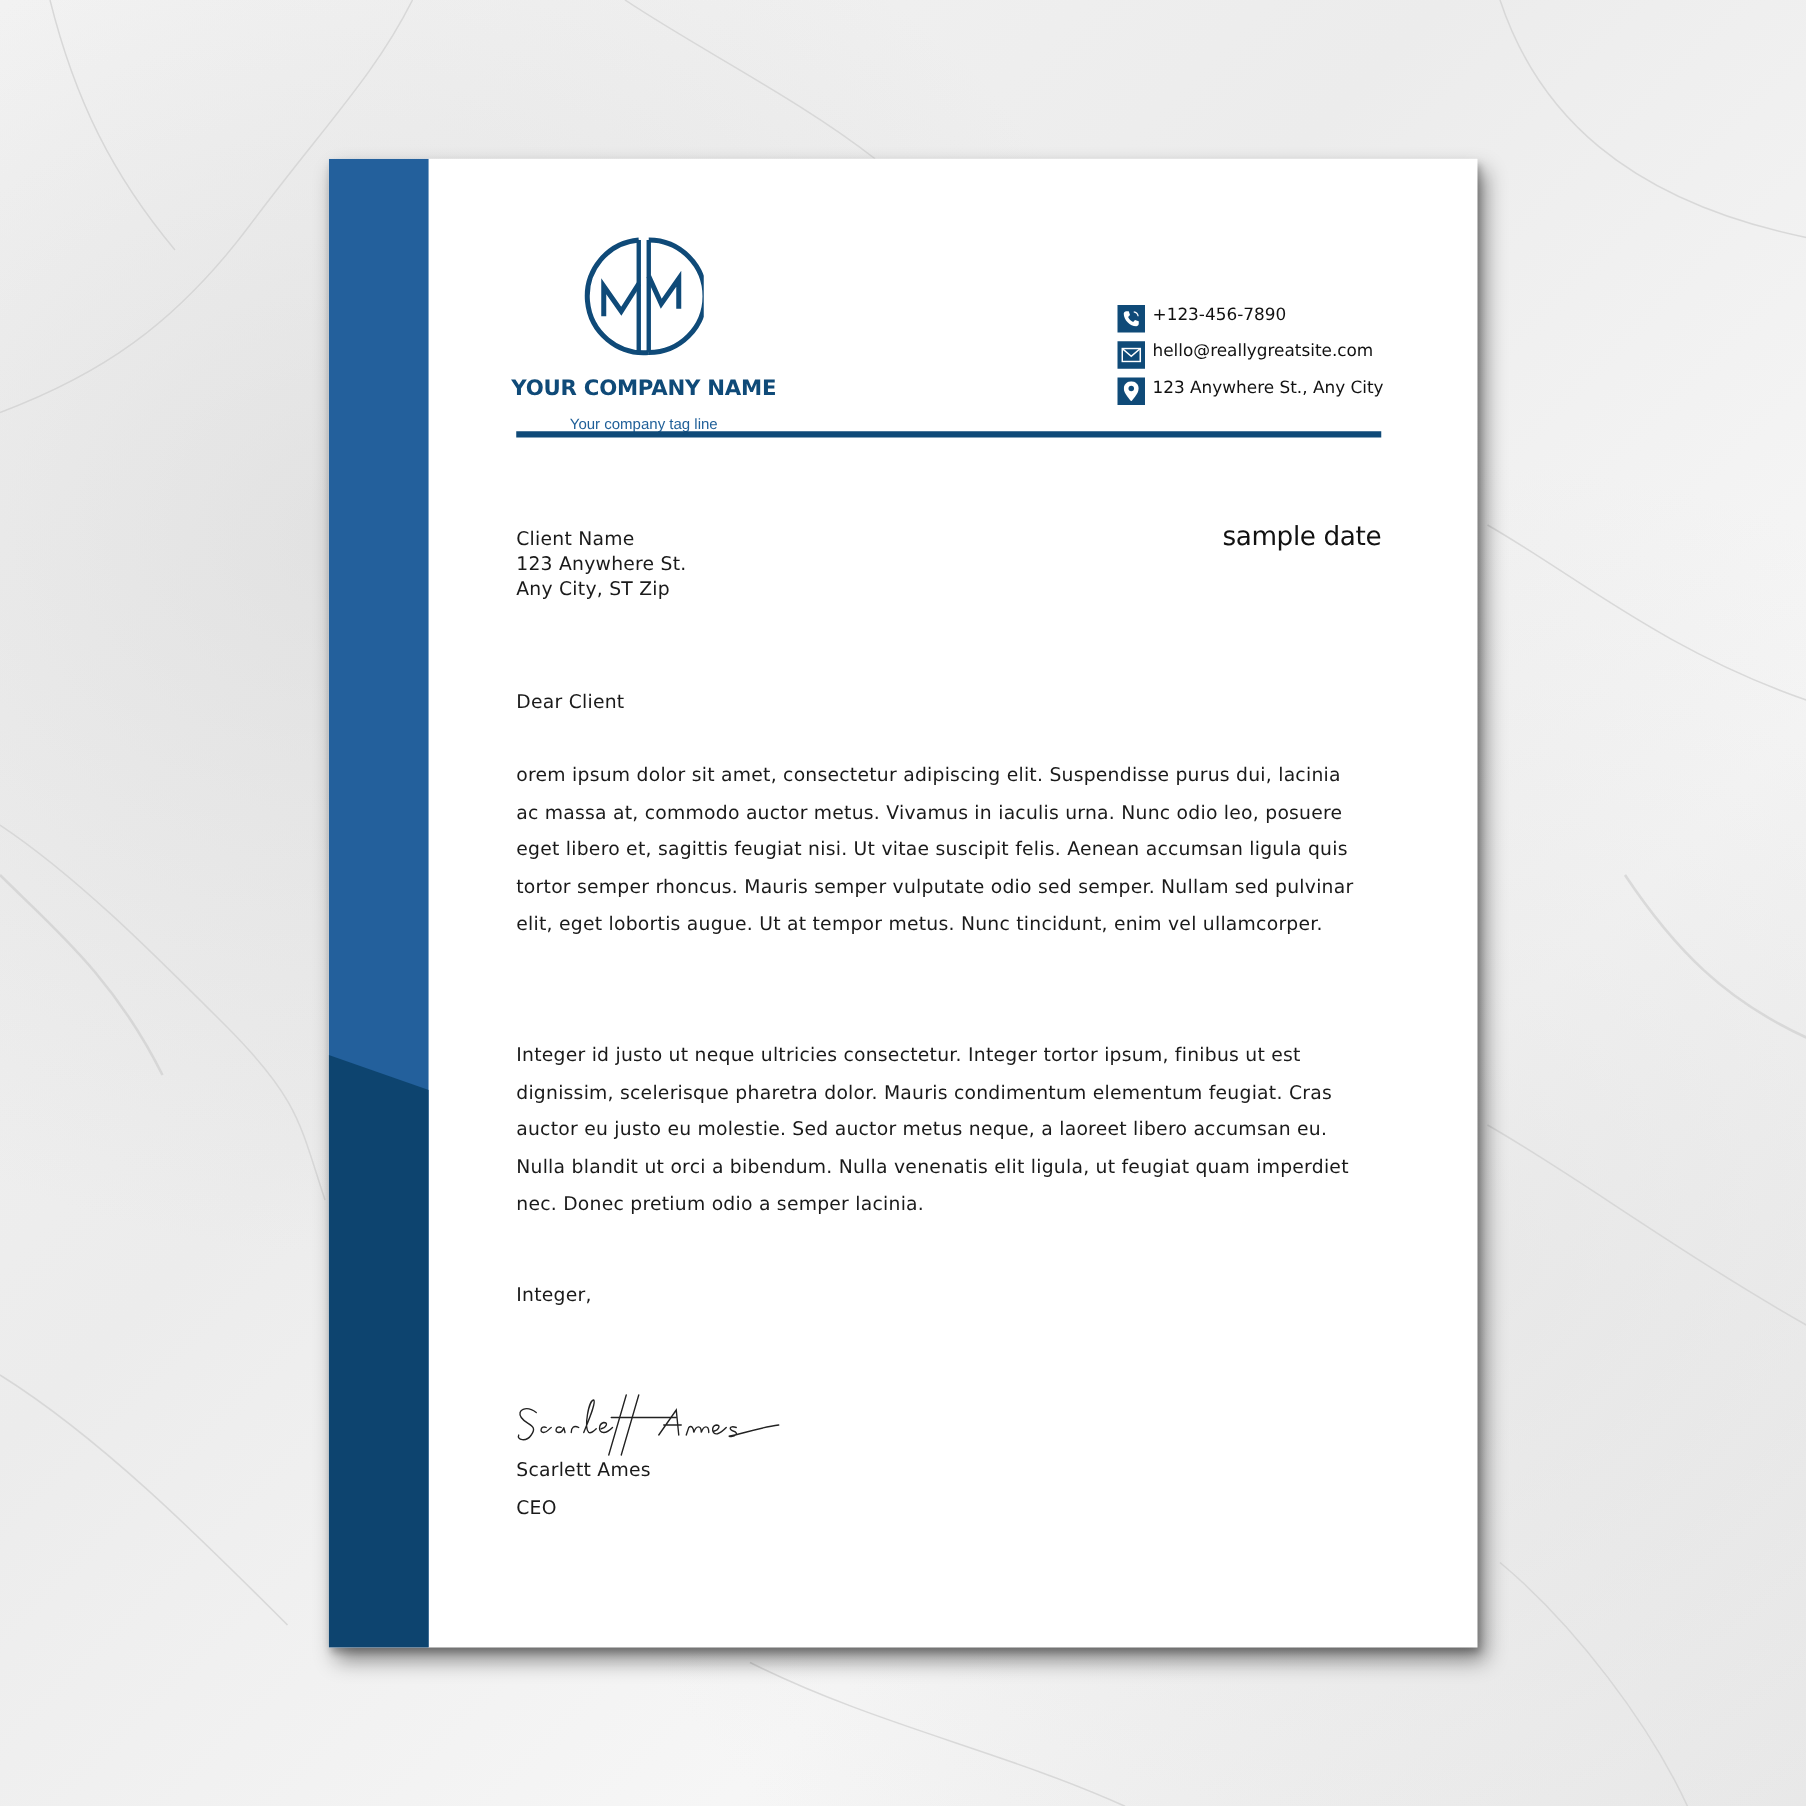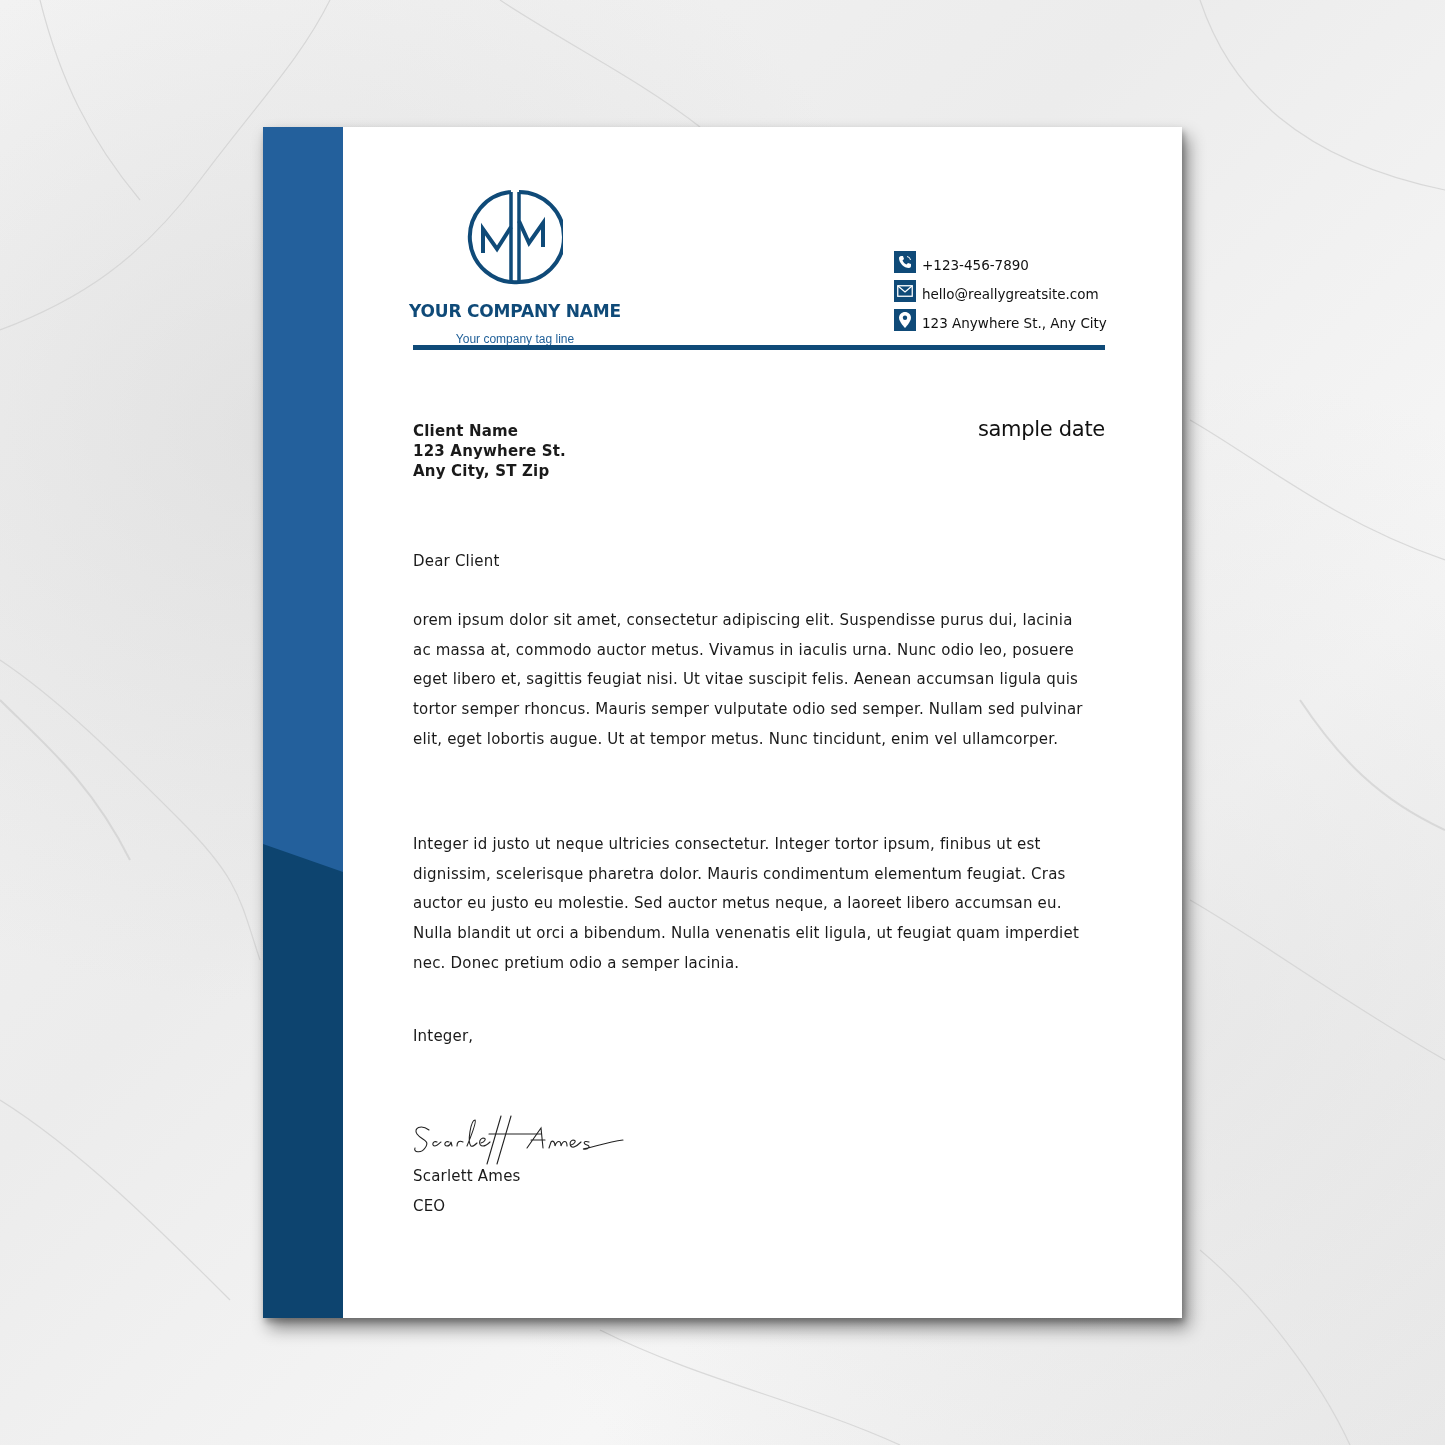--- a/index.html
+++ b/index.html
@@ -19,29 +19,29 @@
   }
   .sidebar { position:absolute; left:0; top:0; width:80px; height:1191px; }
   .logo { position:absolute; left:137px; top:62px; width:230px; text-align:center; }
   .logo-mark { display:block; margin:0 auto; }
   .company-name {
     font-family:"DejaVu Sans", sans-serif; font-weight:bold; color:#0f4a78;
     font-size:17px; letter-spacing:-0.2px; margin-top:16px; white-space:nowrap;
   }
   .tagline { color:#1f5f98; font-size:12px; margin-top:11px; }
   .contacts { position:absolute; left:615px; top:117px; }
-  .contact-row { display:flex; align-items:flex-end; height:29px;padding-left:16px; }
+  .contact-row { display:flex; align-items:flex-start; height:29px;padding-left:16px; }
   .contact-icon {
     width:22px; height:22px; background:#0f4a78; display:flex;
     align-items:center; justify-content:center; margin-right:6px;
   }
   .contact-text { font-size:13.5px; color:#111; font-family:"DejaVu Sans", sans-serif; }
   .rule { position:absolute; left:150px; top:218px; width:692px; height:5px; background:#0f4a78; }
   .text { position:absolute; font-family:"DejaVu Sans", sans-serif; color:#1a1a1a; font-size:15px; letter-spacing:0.2px; }
-  .client { left:150px; top:294px; line-height:20px;font-weight:bold; }
+  .client { left:150px; top:294px; line-height:20px; }
   .date { right:77px; top:290px; font-size:21px; color:#111; letter-spacing:-0.3px; }
   .greeting { left:150px; top:425px;text-align:center; }
   .para { left:150px; width:670px; line-height:29.7px; }
   .p1 { top:479px; }
   .p2 { top:687px;margin-top:16px; }
   .regards { left:150px; top:900px; }
   .signature { position:absolute; left:148px; top:985px; }
   .signer { left:150px; top:1040px; }
   .title { left:150px; top:1070px; }
 </style>

